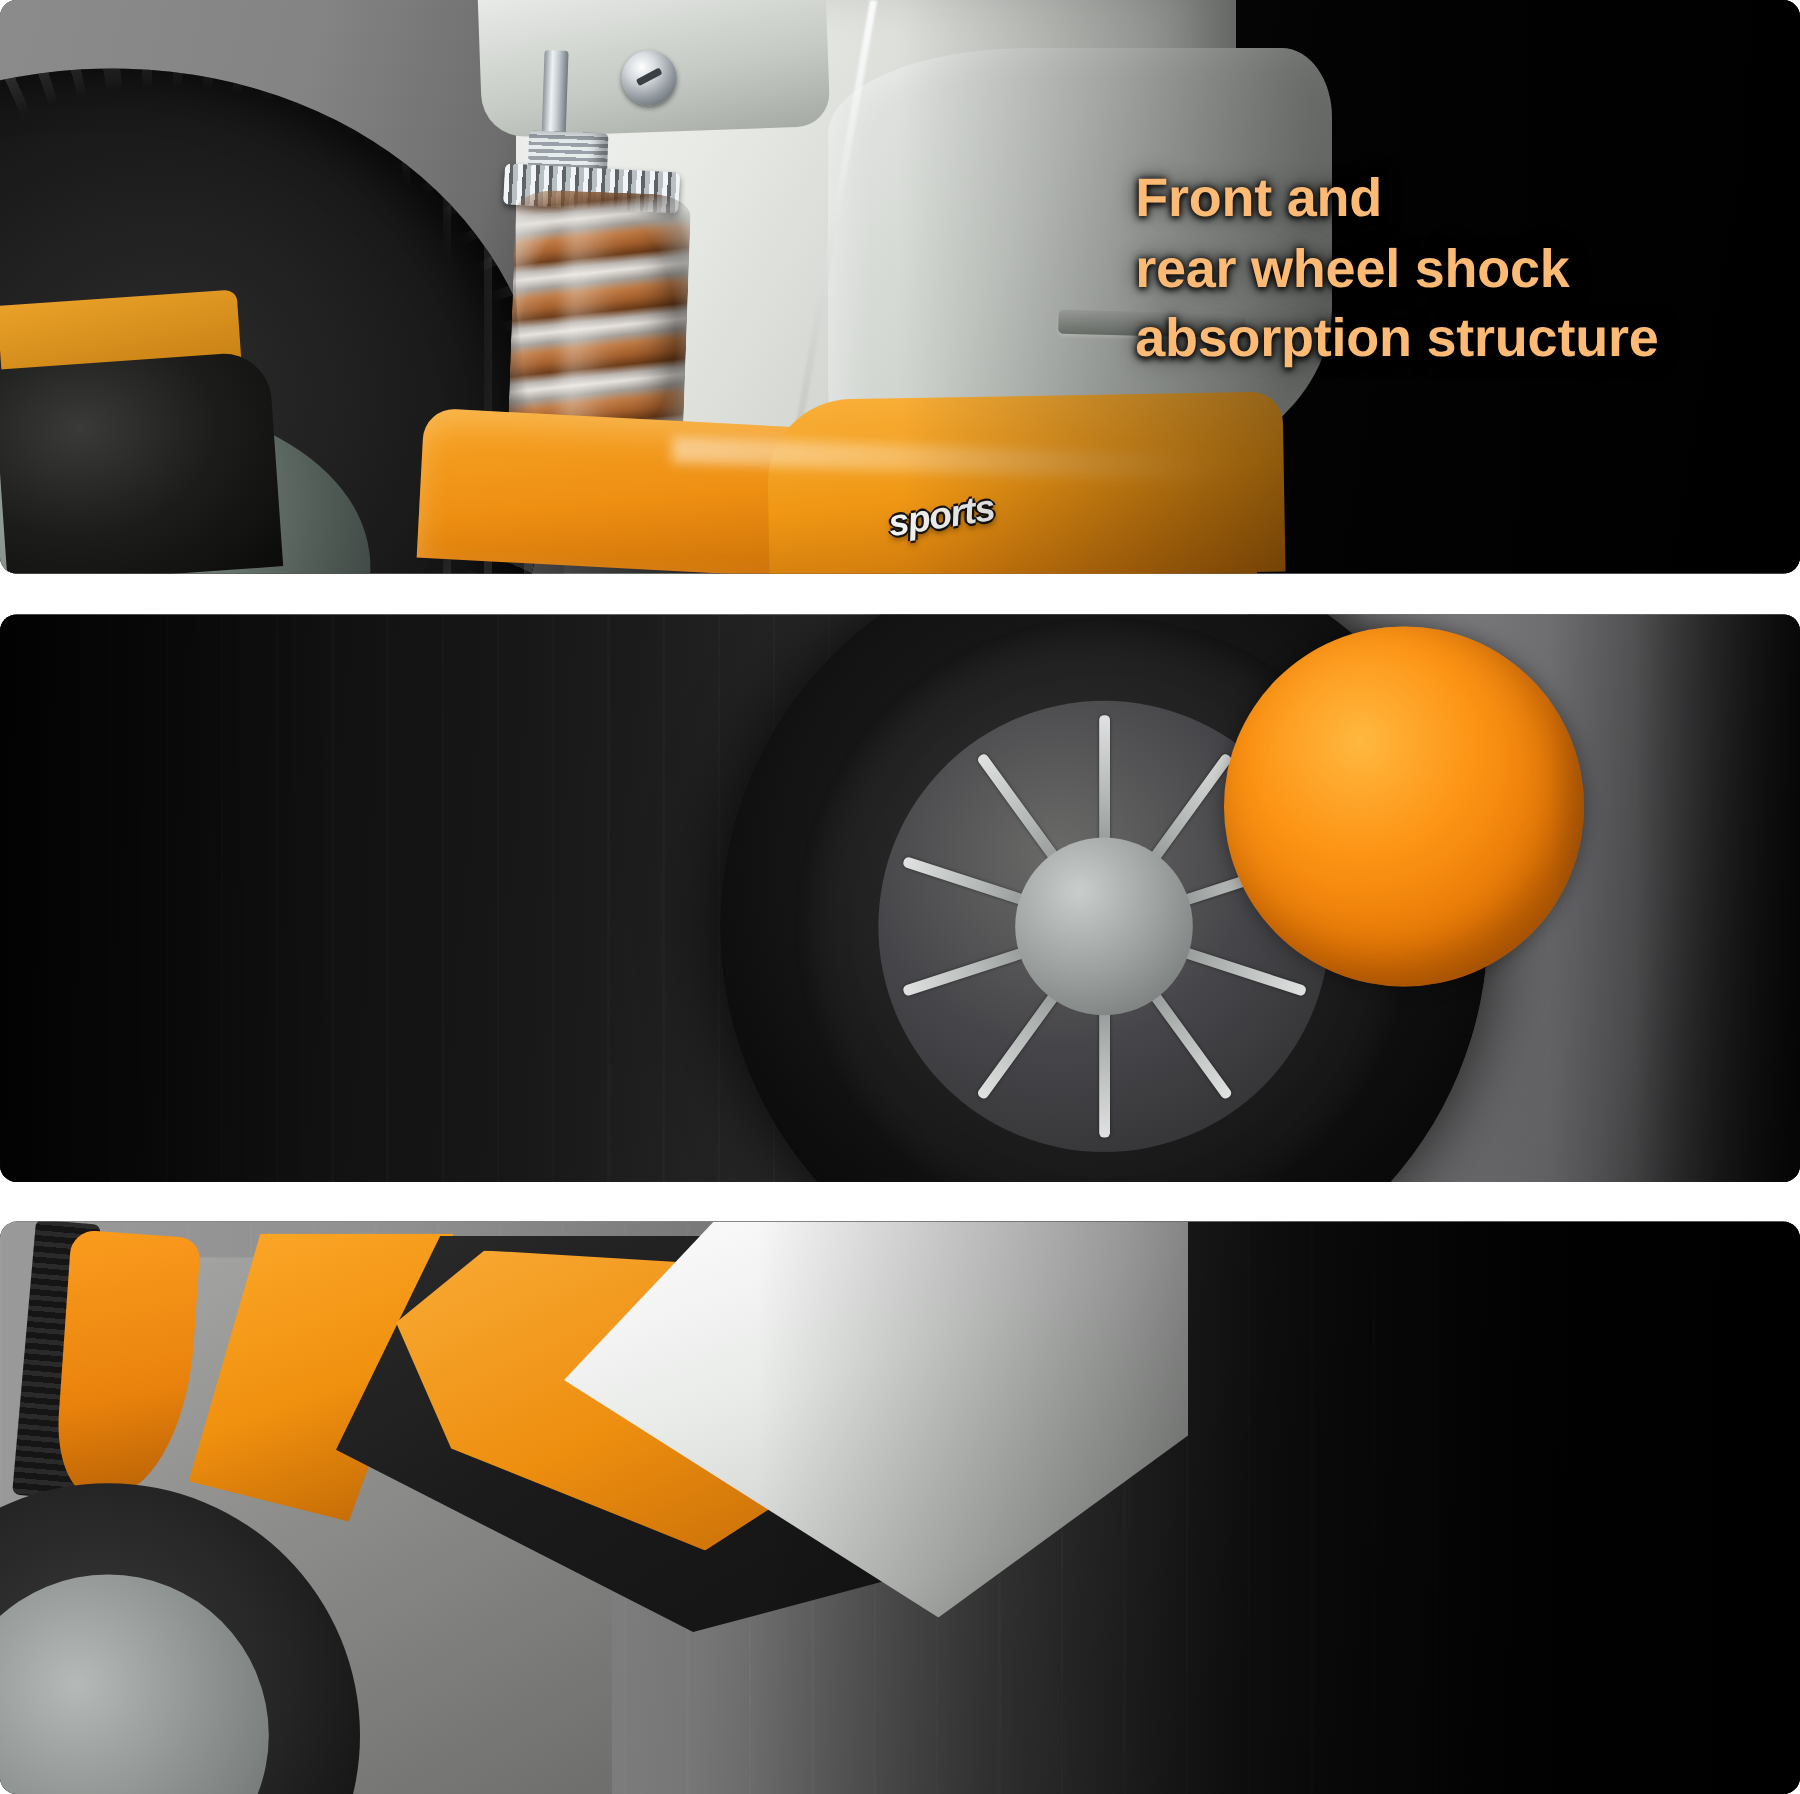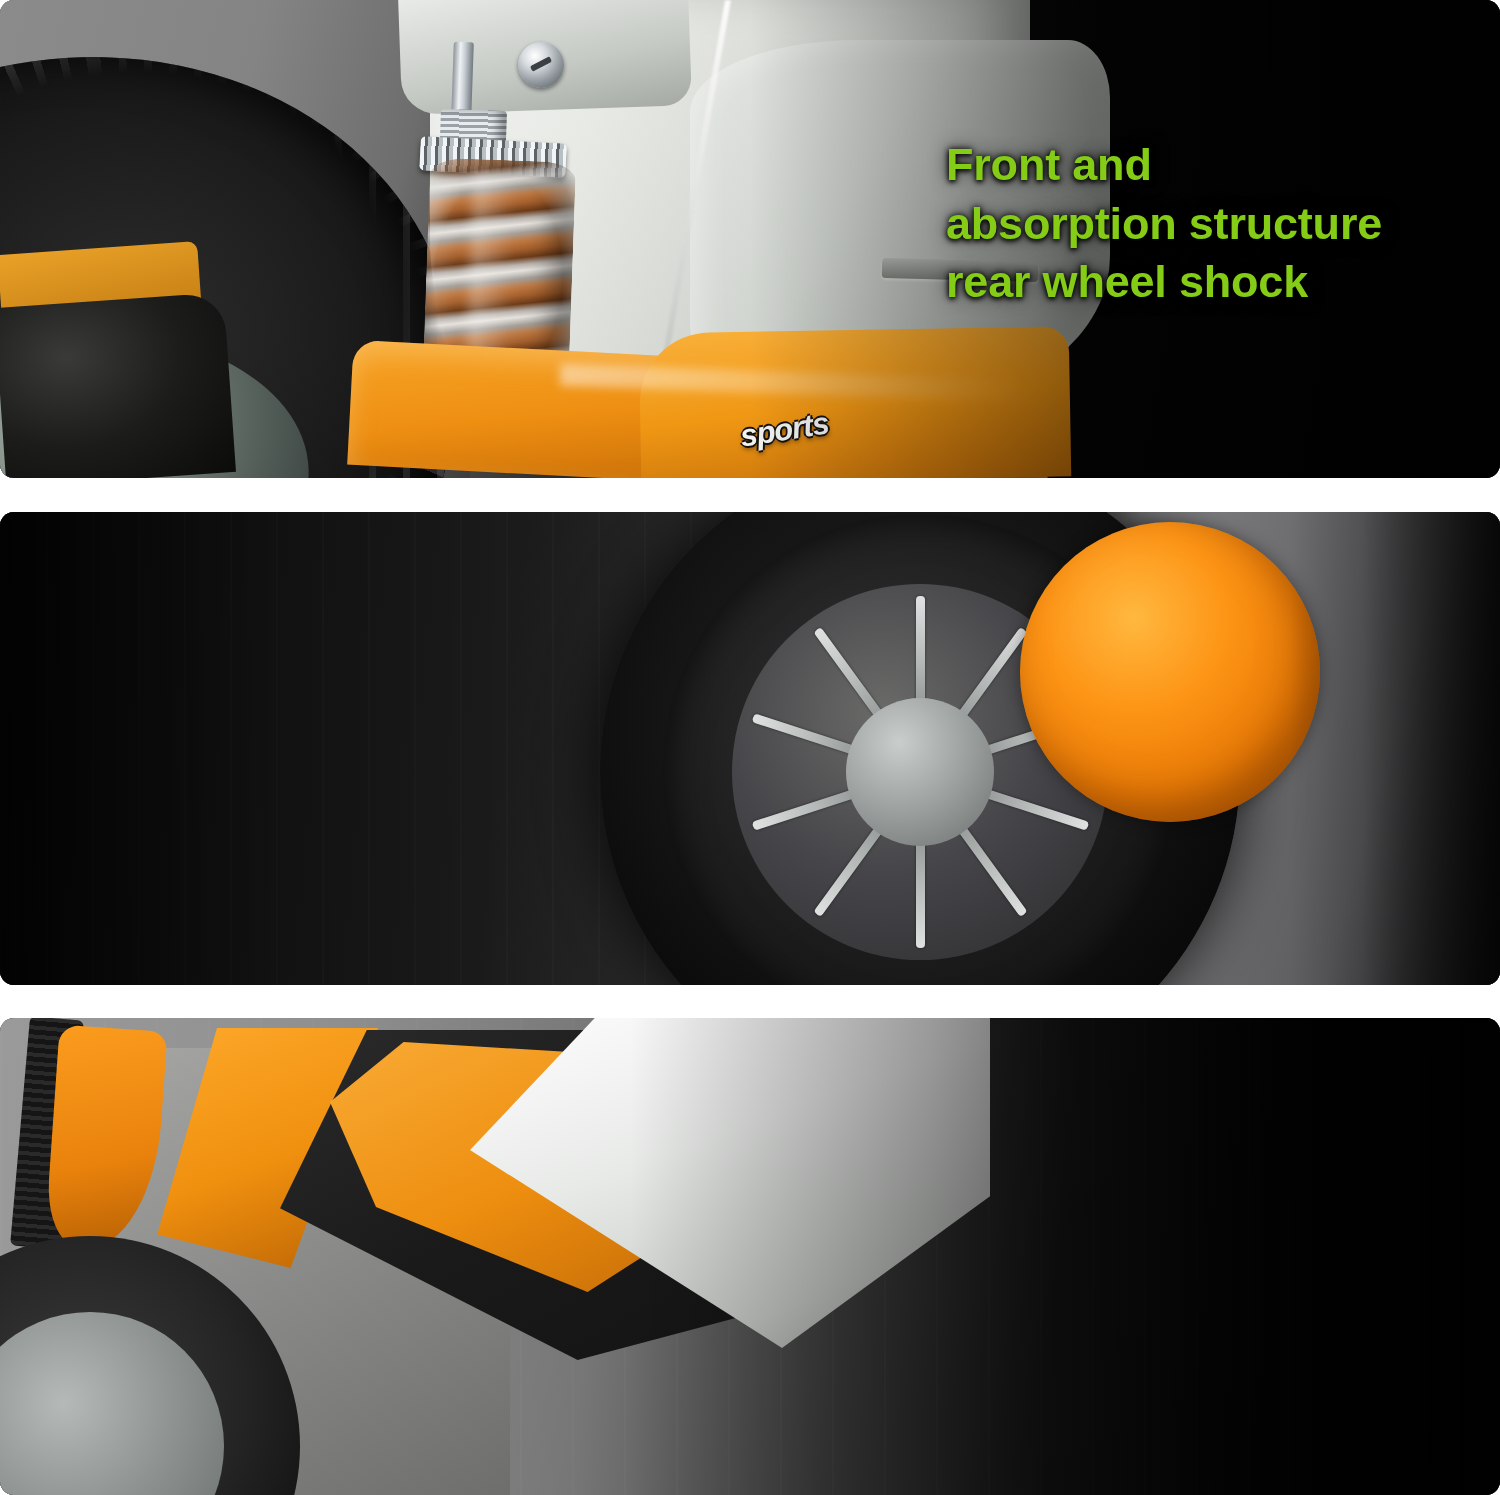--- a/index.html
+++ b/index.html
@@ -17,21 +17,21 @@
     border-radius:14px; overflow:hidden; background:#0a0a0a;
   }
   #panel-1 { top:0px;    height:478px; }
   #panel-2 { top:512px;  height:473px; }
   #panel-3 { top:1018px; height:477px; }
 
   .panel-photo { position:absolute; inset:0; overflow:hidden; }
 
   .caption {
     position:absolute; z-index:40;
-    color:#84cc16; font-weight:bold;
+    color:#fdba74; font-weight:bold;
     text-shadow:0 0 7px rgba(0,0,0,.95), 0 2px 5px rgba(0,0,0,.9), 0 0 18px rgba(0,0,0,.7);
     letter-spacing:-0.2px; line-height:1.30; white-space:nowrap;
   }
   #caption-1 { left:946px; top:136px;  font-size:45px; }
   .caption .line { display:block; }
 
   
   .p1-bg { position:absolute; inset:0;
     background:
       linear-gradient(100deg,
@@ -359,22 +359,22 @@
       <div class="p1-swing"></div>
       <div class="p1-swing-b"></div>
       <div class="p1-swing-sheen"></div>
       <div class="p1-sportslogo">sports</div>
 
       <div class="p1-vign"></div>
     </div>
 
     <div class="caption" id="caption-1">
       <span class="line">Front and</span>
+      <span class="line">rear wheel shock</span>
       <span class="line">absorption structure</span>
-      <span class="line">rear wheel shock</span>
     </div>
   </div>
 
   <div class="panel" id="panel-2">
     <div class="panel-photo">
       <div class="p2-bg"></div>
       <div class="p2-streaks"></div>
       <div class="p2-grayblock"></div>
 
       <div class="p2-mainwheel">

